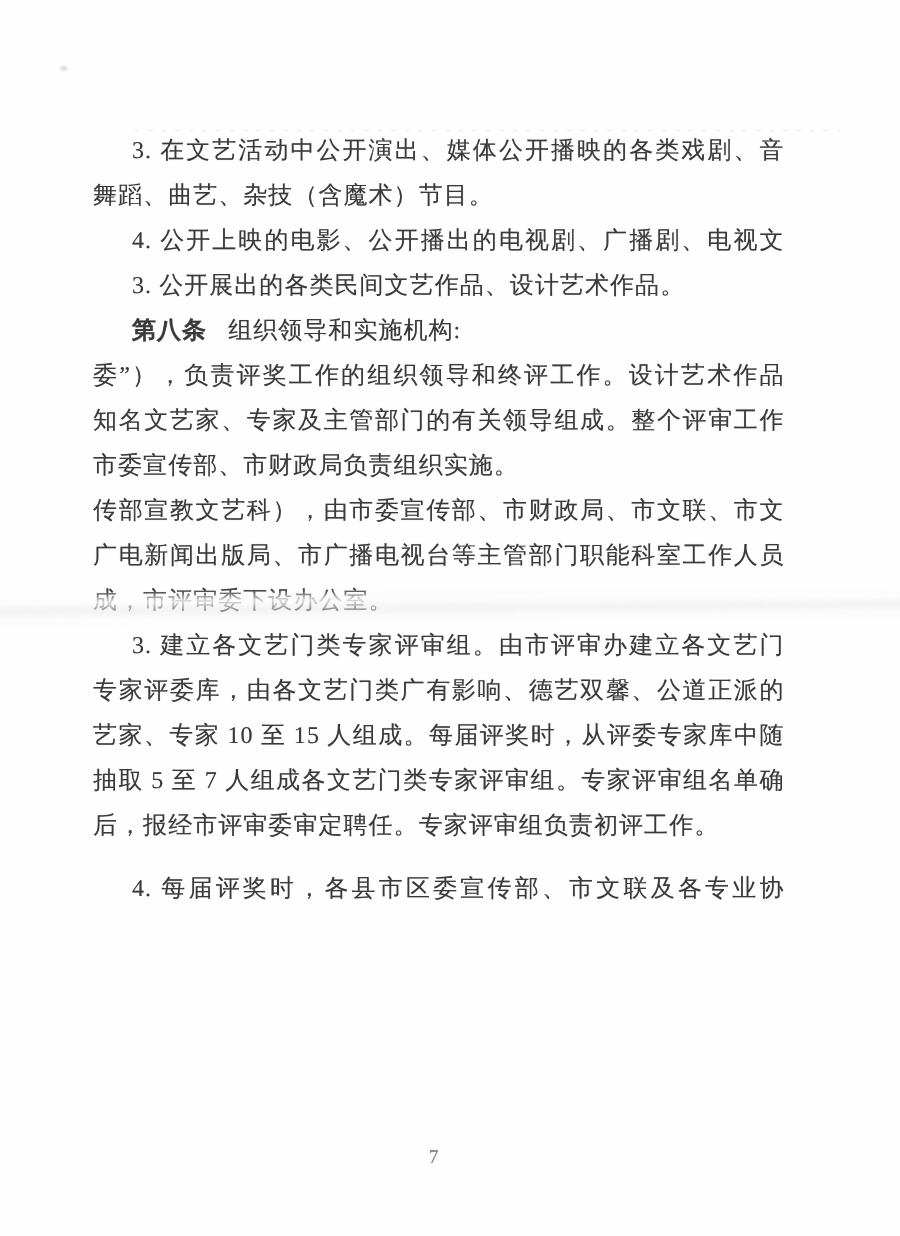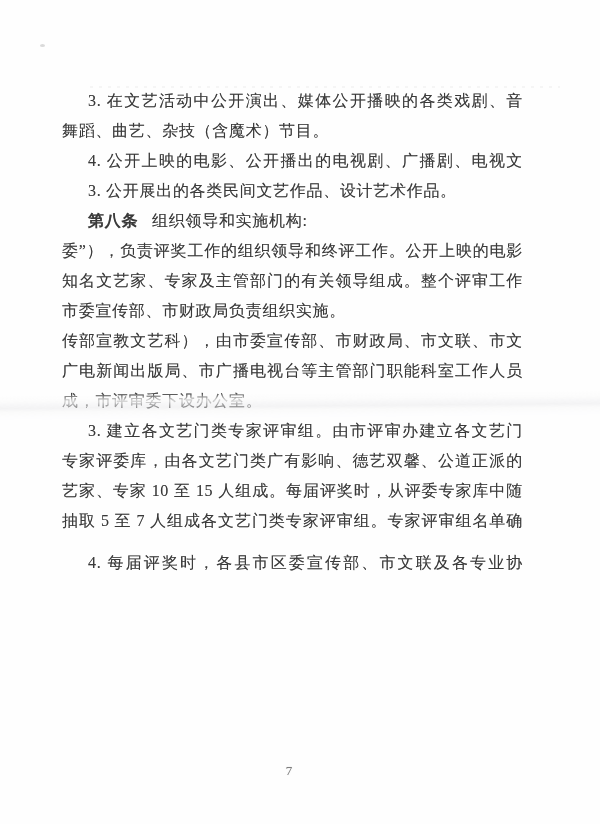--- a/index.html
+++ b/index.html
@@ -83,29 +83,30 @@
   <div class="text-block">
     <div class="ln ind just">3. 在文艺活动中公开演出、媒体公开播映的各类戏剧、音乐、</div>
     <div class="ln">舞蹈、曲艺、杂技（含魔术）节目。</div>
     <div class="ln ind just">4. 公开上映的电影、公开播出的电视剧、广播剧、电视文艺</div>
     <div class="ln ind">3. 公开展出的各类民间文艺作品、设计艺术作品。</div>
 
     <div class="ln ind">
       <span class="bold">第八条</span><span class="hsp"></span><span>组织领导和实施机构:</span>
     </div>
 
-    <div class="ln just">委”），负责评奖工作的组织领导和终评工作。公开上映的电影</div>
+    <div class="ln just">委”），负责评奖工作的组织领导和终评工作。设计艺术作品</div>
     <div class="ln just">知名文艺家、专家及主管部门的有关领导组成。整个评审工作由</div>
     <div class="ln">市委宣传部、市财政局负责组织实施。</div>
     <div class="ln just">传部宣教文艺科），由市委宣传部、市财政局、市文联、市文体</div>
     <div class="ln just">广电新闻出版局、市广播电视台等主管部门职能科室工作人员组</div>
     <div class="ln">成，市评审委下设办公室。</div>
     <div class="ln ind just">3. 建立各文艺门类专家评审组。由市评审办建立各文艺门类</div>
     <div class="ln just">专家评委库，由各文艺门类广有影响、德艺双馨、公道正派的文</div>
     <div class="ln just">艺家、专家 10 至 15 人组成。每届评奖时，从评委专家库中随机</div>
     <div class="ln just">抽取 5 至 7 人组成各文艺门类专家评审组。专家评审组名单确定</div>
+    <div class="ln">后，报经市评审委审定聘任。专家评审组负责初评工作。</div>
     <div class="ln ind just gap-before">4. 每届评奖时，各县市区委宣传部、市文联及各专业协会、</div>
   </div>
 
   <div class="smudge"></div>
 
   <div class="pagenum">7</div>
 </div>
 
 </body></html>

